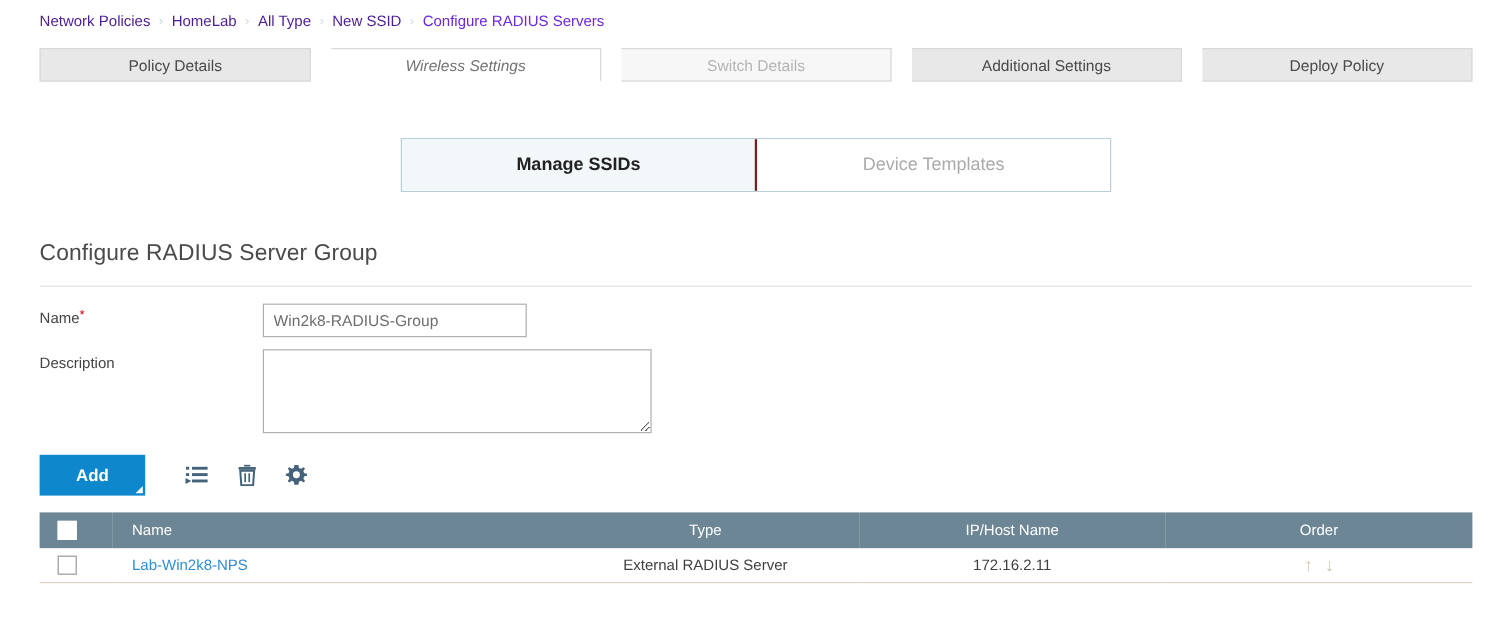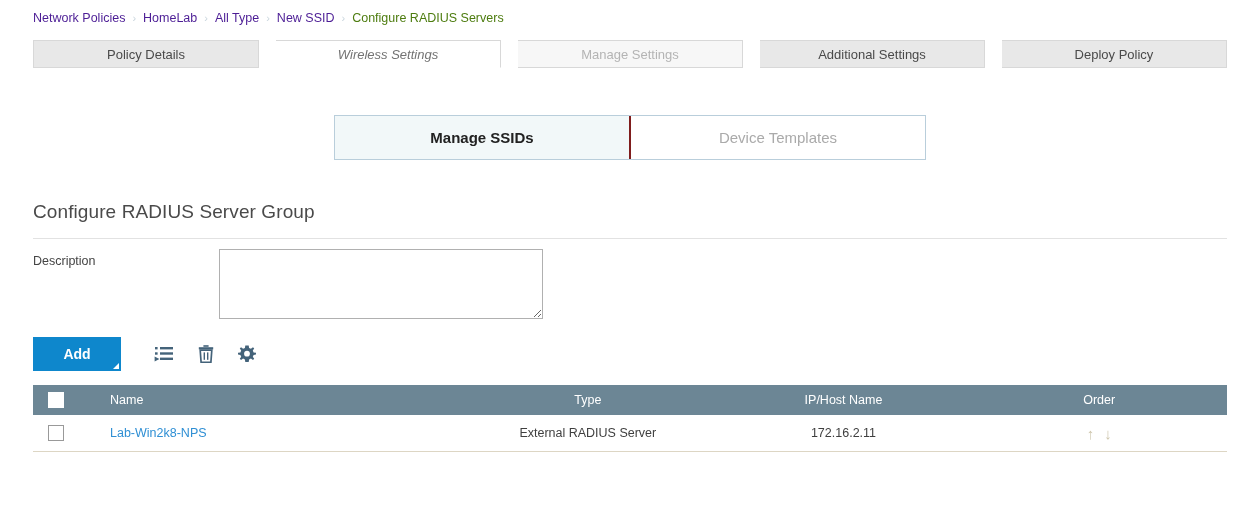--- a/index.html
+++ b/index.html
@@ -29,21 +29,21 @@
     color: #4c1d95;
     cursor: pointer;
     white-space: nowrap;
   }
   .crumb-sep {
     color: #c9d5dd;
     margin: 0 7px;
     font-size: 11px;
   }
   .crumb-current {
-    color: #4d7c0f;
+    color: #6d28d9;
     white-space: nowrap;
   }
 
   
   .tabbar {
     display: flex;
     padding: 4px 33px;
     box-sizing: border-box;
     height: 36px;
     position: relative;
@@ -232,21 +232,21 @@
     width: 46px;
     text-align: left;
     padding-left: 15px;
   }
   .table thead th.col-name {
     width: 350px;
     text-align: left;
     padding-left: 16px;
   }
   .table tbody td {
-    height: 36px;
+    height: 28px;
     font-size: 12.5px;
     color: #3f3f3f;
     text-align: center;
     border-bottom: 1px solid #ddd6c4;
     padding: 0;
     background: #ffffff;
   }
   .table tbody td.col-check {
     text-align: left;
     padding-left: 15px;
@@ -294,37 +294,43 @@
   <span class="crumb-link">All Type</span>
   <span class="crumb-sep">›</span>
   <span class="crumb-link">New SSID</span>
   <span class="crumb-sep">›</span>
   <span class="crumb-current">Configure RADIUS Servers</span>
 </div>
 
 <div class="tabbar">
   <div class="tab">Policy Details</div>
   <div class="tab active">Wireless Settings</div>
-  <div class="tab disabled">Manage Settings</div>
+  <div class="tab disabled">Switch Details</div>
   <div class="tab">Additional Settings</div>
   <div class="tab">Deploy Policy</div>
 </div>
 
 <div class="subtoggle-wrap">
   <div class="subtoggle">
     <div class="subtoggle-item active">Manage SSIDs</div>
     <div class="subtoggle-item inactive">Device Templates</div>
   </div>
 </div>
 
 <div class="section">
 
   <div class="section-title">Configure RADIUS Server Group</div>
   <div class="divider"></div>
 
+  <div class="form-row">
+    <div class="form-label">
+      <span>Name</span><span class="req">*</span>
+    </div>
+    <input class="text-input" type="text" value="Win2k8-RADIUS-Group" style="">
+  </div>
 
   <div class="form-row desc">
     <div class="form-label">Description</div>
     <textarea class="text-area" placeholder="" style=""></textarea>
   </div>
 
   <div class="toolbar">
     <button class="add-btn">Add</button>
 
     <span class="tool-icon">

